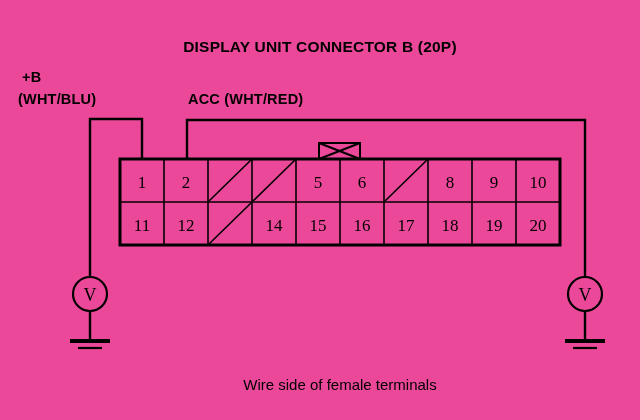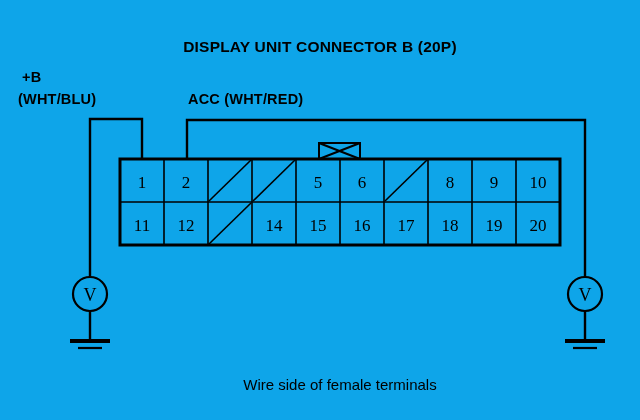--- a/index.html
+++ b/index.html
@@ -4,21 +4,21 @@
 <style>
   html, body {
     margin: 0;
     padding: 0;
     background: #ffffff;
   }
   #canvas {
     position: relative;
     width: 640px;
     height: 420px;
-    background: #0ea5e9;
+    background: #ec4899;
     font-family: "Liberation Sans", sans-serif;
     overflow: hidden;
   }
   #diagram-svg {
     position: absolute;
     left: 0;
     top: 0;
     width: 640px;
     height: 420px;
   }

